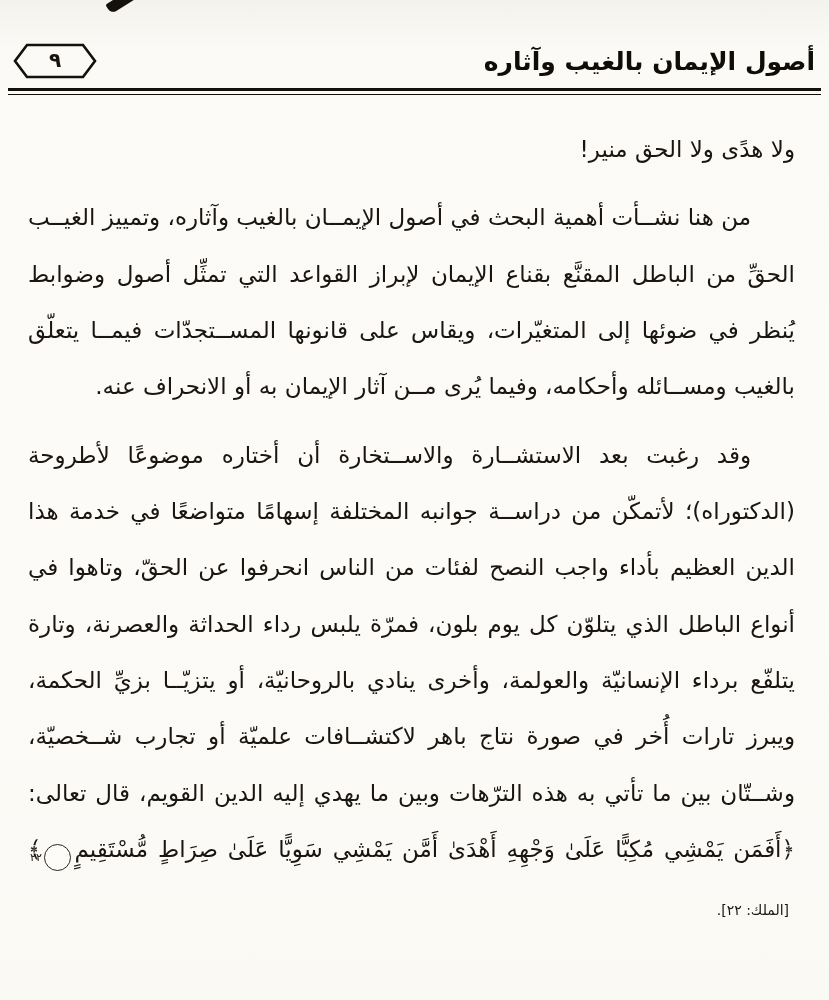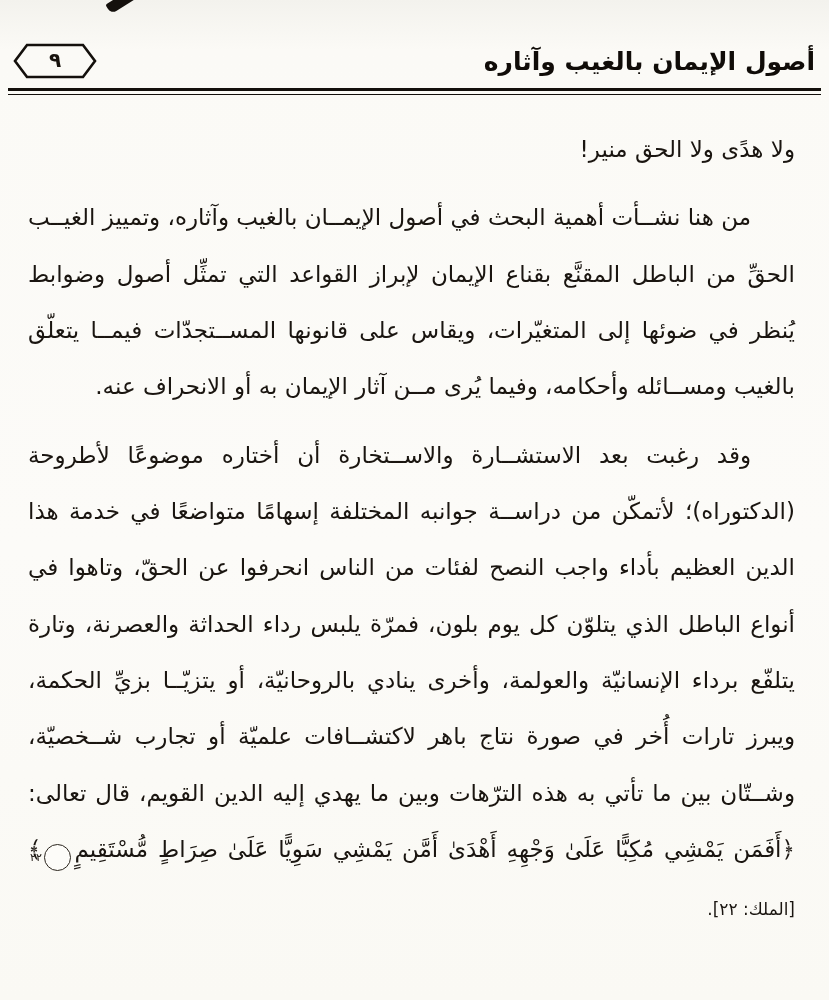--- a/index.html
+++ b/index.html
@@ -56,21 +56,21 @@
   .quran { font-weight: 500; }
   .ayah {
     display: inline-flex; align-items: center; justify-content: center;
     width: 25px; height: 25px;
     border: 1.5px solid #2a241d; border-radius: 50%;
     font-size: 11px; line-height: 1;
     vertical-align: -4px;
     margin: 8px 3px;
     background: #fdfcf9;
   }
-  .citation { font-size: 17px; white-space: nowrap; }
+  .citation { font-size: 14px; margin-right: 6px; white-space: nowrap; }
 </style>
 </head>
 <body>
 
 <div class="page" dir="rtl">
 
   <div class="scan-mark"></div>
 
   <header class="header">
     <h1 class="title">أصول الإيمان بالغيب وآثاره</h1>

